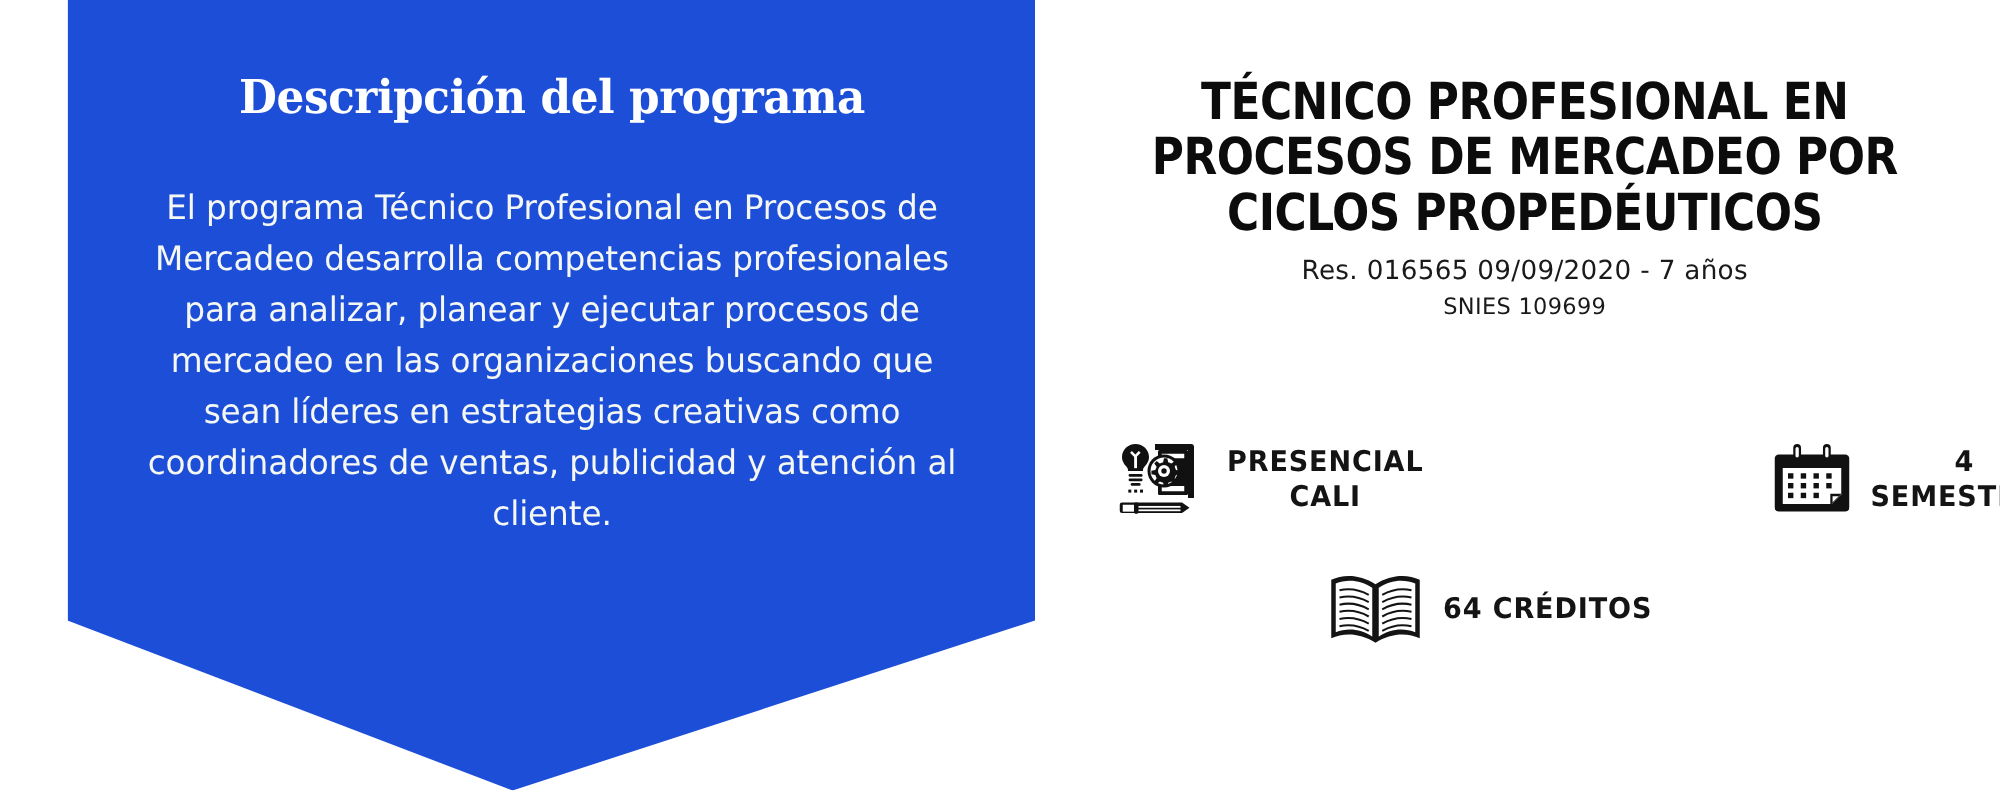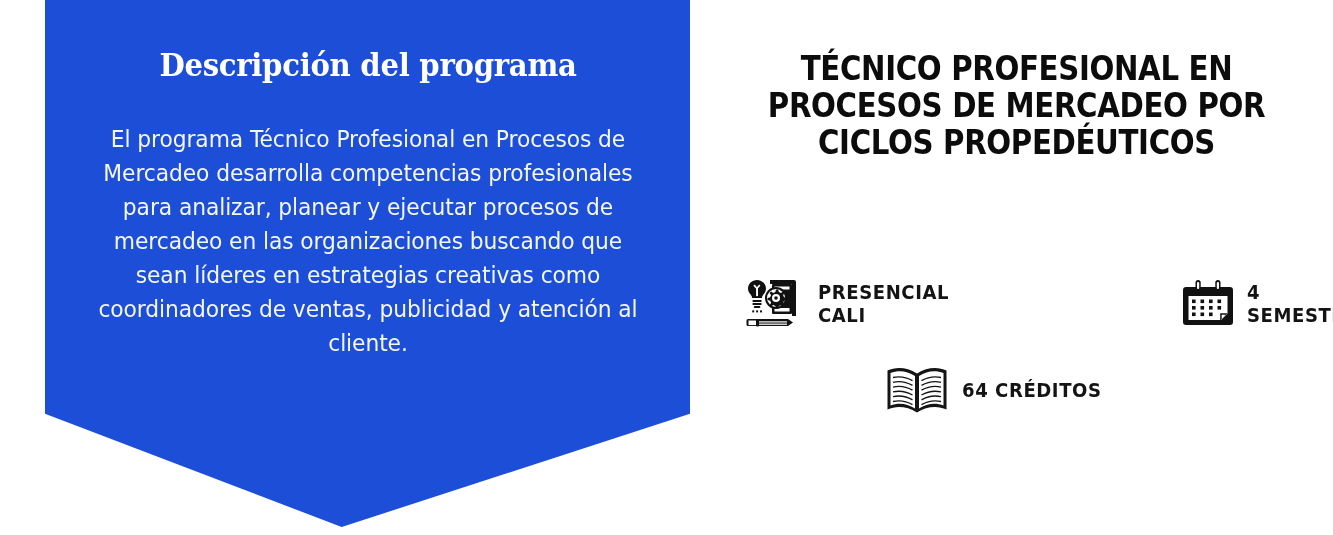--- a/index.html
+++ b/index.html
@@ -113,22 +113,23 @@
     line-height: 20px;
     color: #1a1a1a;
     letter-spacing: 0.2px;
     font-weight: 400;
   }
 
   
   .features {
     position: absolute;
     left: 0;
-    top: 268px;
+    top: 284px;
     width: 633px;
+    text-align: center;
   }
   .feat-row {
     display: flex;
     align-items: center;
     justify-content: flex-start;
   }
   .feat-row.row1 { padding-left: 46px; height: 72px; }
   .feat-row.row2 { padding-left: 186px; height: 72px; margin-top: 14px; }
 
   .feat {
@@ -172,20 +173,22 @@
   </div>
 
   <div class="right-col">
 
     <h1 class="program-title">
       <span class="tl">TÉCNICO PROFESIONAL EN</span>
       <span class="tl">PROCESOS DE MERCADEO POR</span>
       <span class="tl">CICLOS PROPEDÉUTICOS</span>
     </h1>
 
+    <div class="res-line">Res. 016565 09/09/2020 - 7 años</div>
+    <div class="snies-line">SNIES 109699</div>
 
     <div class="features">
 
       <div class="feat-row row1">
 
         <div class="feat">
           <span class="feat-icon">
             <svg width="56" height="52" viewBox="0 0 56 52" xmlns="http://www.w3.org/2000/svg">
               <g fill="#111111">
 

